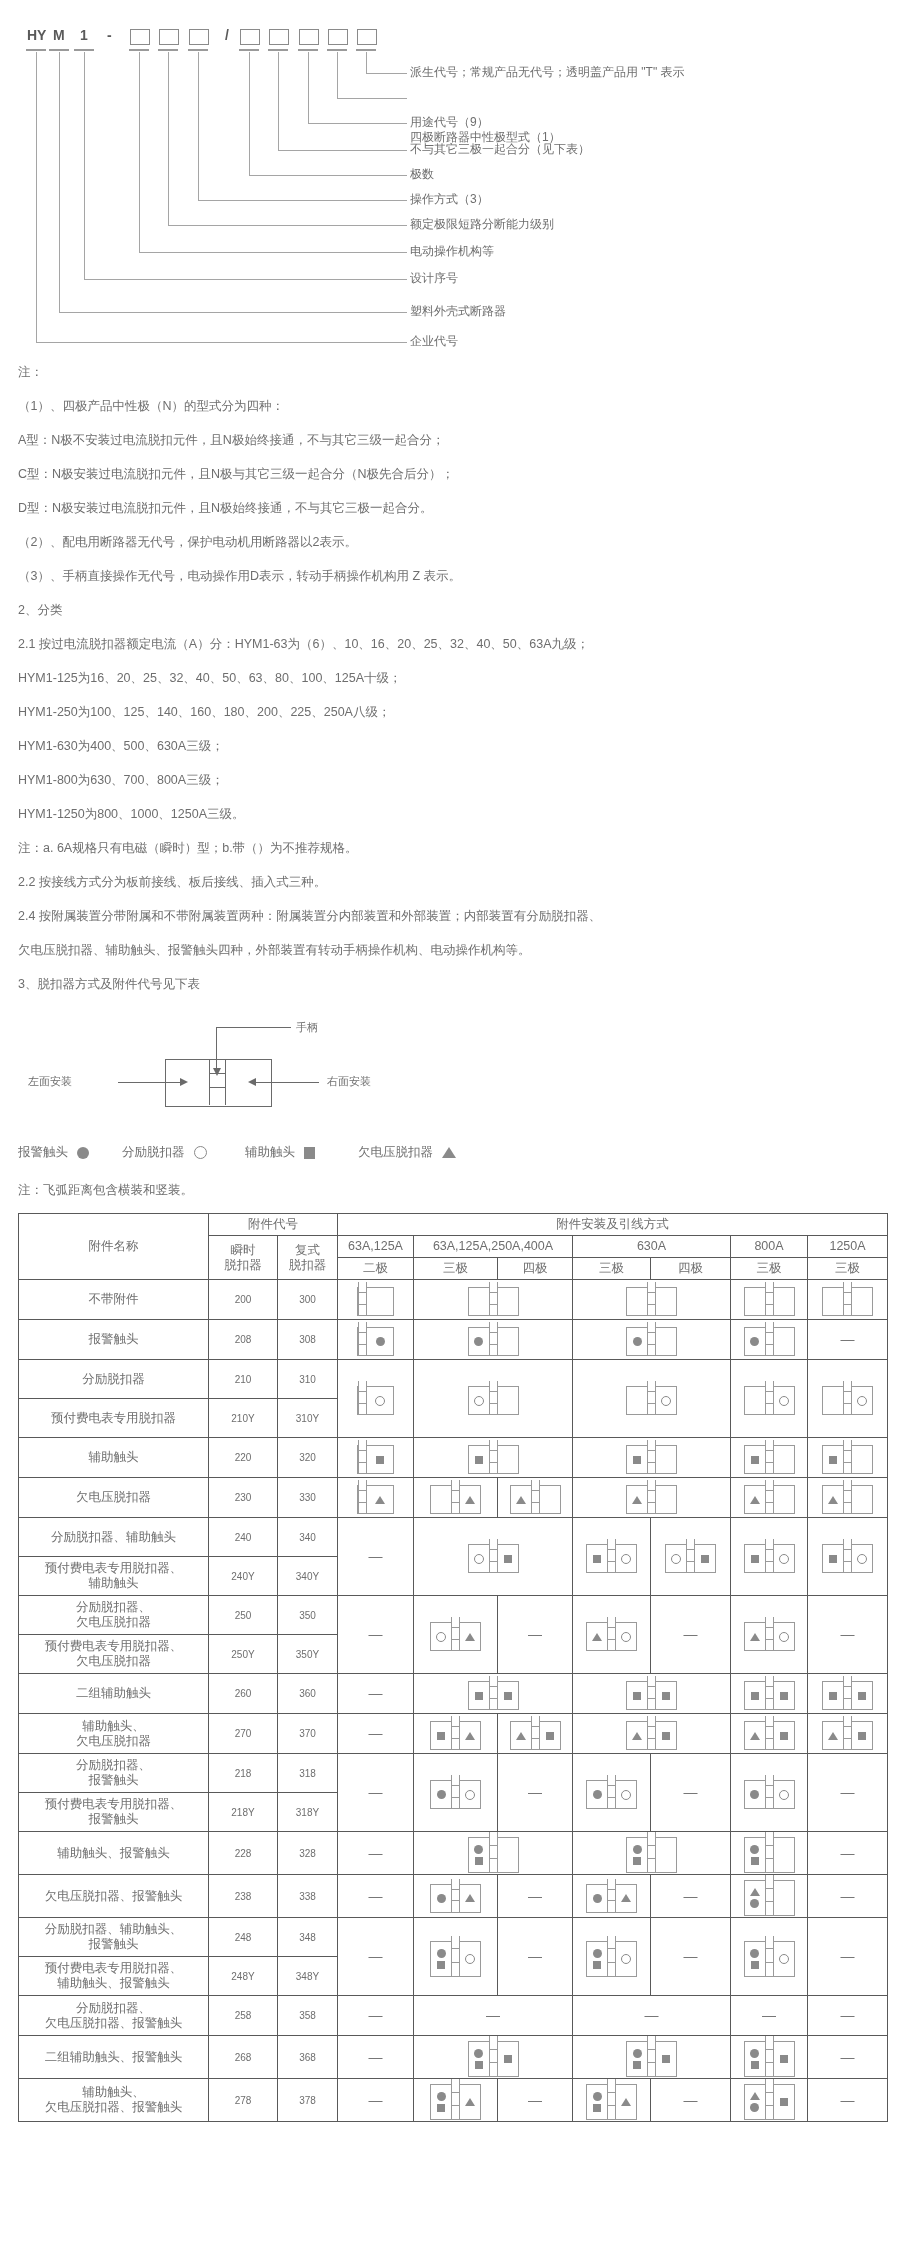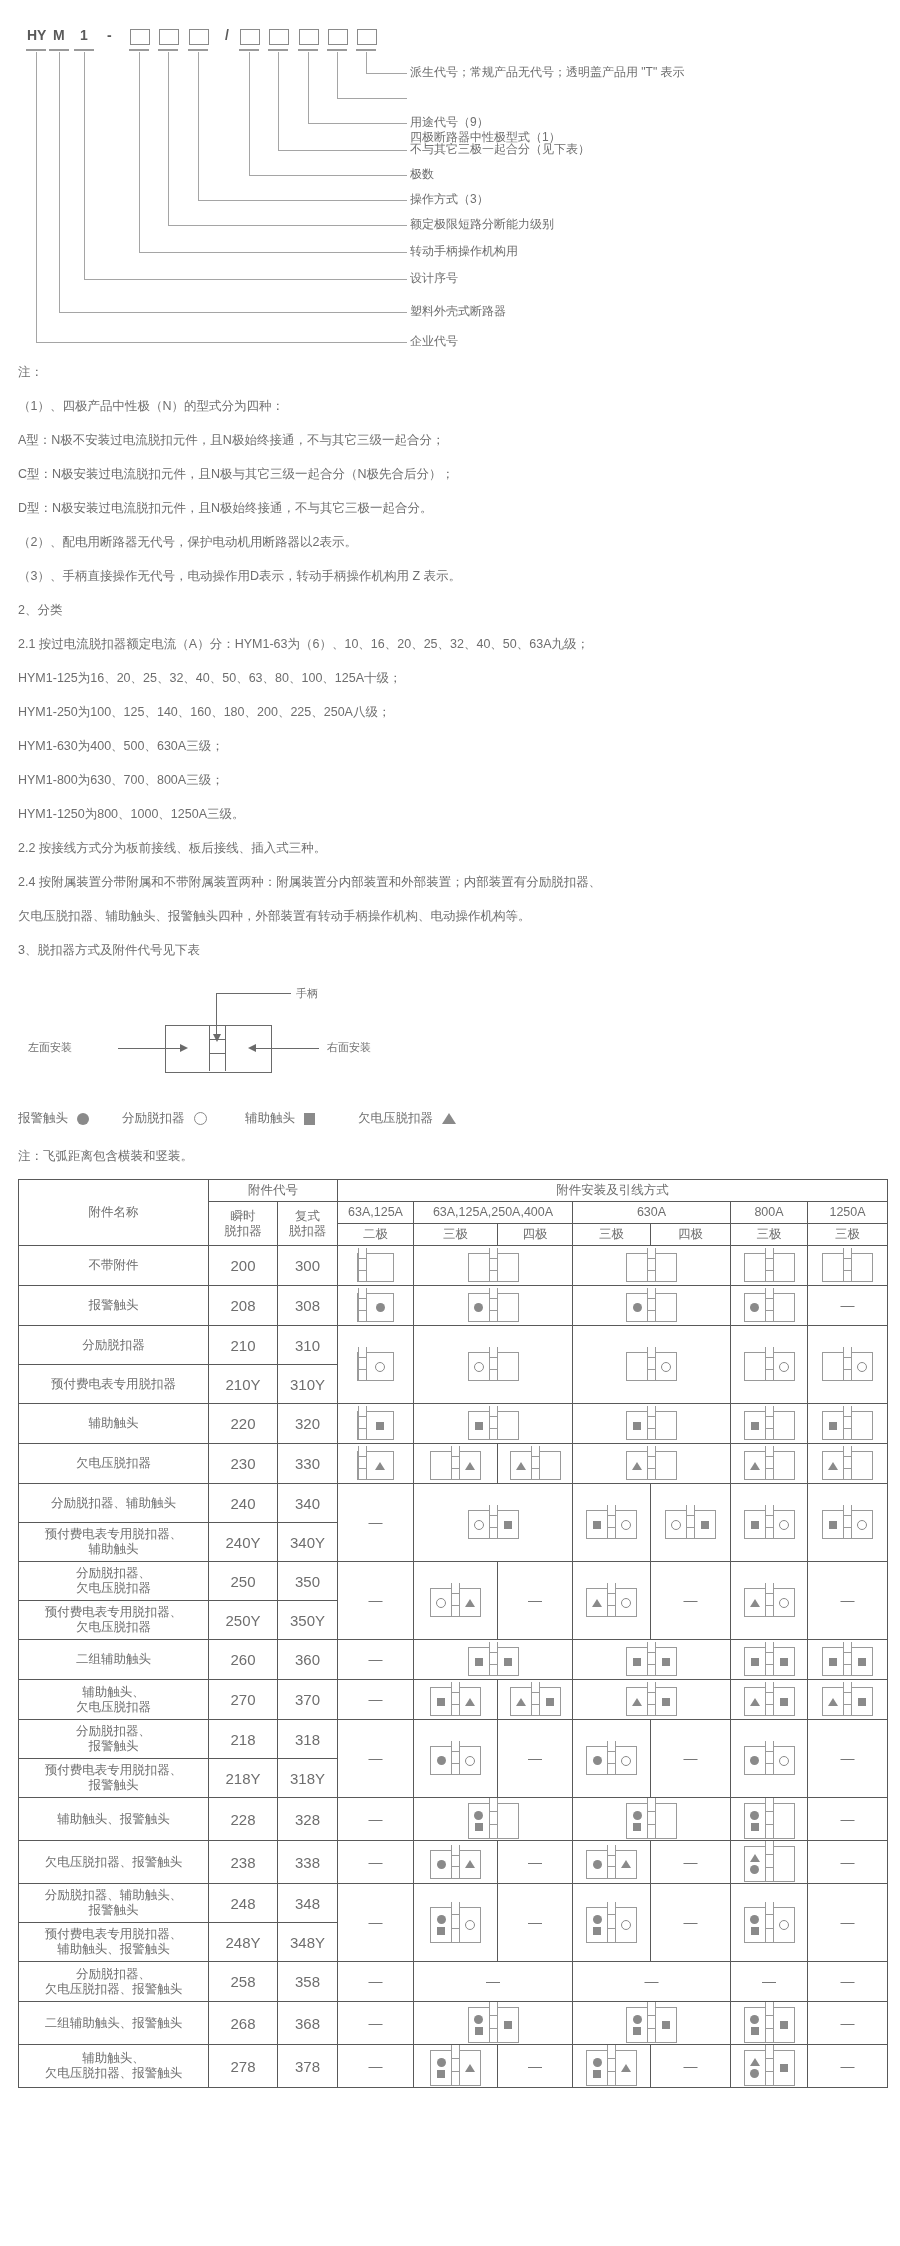--- a/index.html
+++ b/index.html
@@ -35,21 +35,21 @@
   .leg .s-dot{width:12px;height:12px;}
   .leg .s-ring{width:13px;height:13px;border-width:1.5px;}
   .leg .s-sq{width:11px;height:12px;}
   .leg .s-tri{border-left-width:7px;border-right-width:7px;border-bottom-width:11px;}
   .arcnote{margin:14px 0 14px 18px;font-size:12.5px;}
 
   
   table{border-collapse:collapse;table-layout:fixed;margin-left:18px;width:869px;}
   th,td{border:1px solid #595959;font-weight:normal;font-size:12.5px;color:#6e6e6e;text-align:center;vertical-align:middle;padding:1px 2px;line-height:15px;box-sizing:border-box;}
   thead tr{height:22px;}
-  td.codecell{font-size:15px;}
+  td.codecell{font-size:10px;}
   td.namecell{white-space:pre-line;}
   td.dash{font-size:14px;color:#777;}
 
   
   .bk{display:inline-flex;height:27px;border:1px solid #9a9a9a;background:#fff;vertical-align:middle;margin-top:4px;}
   .bk .pole{align-self:flex-start;margin-top:-6px;height:33px;width:7px;border-left:1px solid #9a9a9a;border-right:1px solid #9a9a9a;background:#fff;display:flex;flex-direction:column;box-sizing:content-box;}
   .bk .pole i{display:block;flex:1;border-bottom:1px solid #9a9a9a;}
   .bk .pole i:last-child{border-bottom:none;}
   .bk .half{width:20px;display:flex;flex-direction:column;align-items:center;justify-content:center;gap:3px;}
   .bk.p2 .half.r{width:26px;}
@@ -100,21 +100,21 @@
       <div class="mlabel" style="top: 115px;">用途代号（9）</div>
       <div class="conn" style="left: 278px; top: 52px; width: 128px; height: 98px;"></div>
       <div class="mlabel" style="top: 142px;">不与其它三极一起合分（见下表）</div>
       <div class="conn" style="left: 249px; top: 52px; width: 157px; height: 123px;"></div>
       <div class="mlabel" style="top: 167px;">极数</div>
       <div class="conn" style="left: 198px; top: 52px; width: 208px; height: 148px;"></div>
       <div class="mlabel" style="top: 192px;">操作方式（3）</div>
       <div class="conn" style="left: 168px; top: 52px; width: 238px; height: 173px;"></div>
       <div class="mlabel" style="top: 217px;">额定极限短路分断能力级别</div>
       <div class="conn" style="left: 139px; top: 52px; width: 267px; height: 200px;"></div>
-      <div class="mlabel" style="top: 244px;">转动手柄操作机构用</div>
+      <div class="mlabel" style="top: 244px;">电动操作机构等</div>
       <div class="conn" style="left: 84px; top: 52px; width: 322px; height: 227px;"></div>
       <div class="mlabel" style="top: 271px;">设计序号</div>
       <div class="conn" style="left: 59px; top: 52px; width: 347px; height: 260px;"></div>
       <div class="mlabel" style="top: 304px;">塑料外壳式断路器</div>
       <div class="conn" style="left: 36px; top: 52px; width: 370px; height: 290px;"></div>
       <div class="mlabel" style="top: 334px;">企业代号</div>
     </div>
 
   <div class="notes" id="notes">
       <p>注：</p>
@@ -124,20 +124,21 @@
       <p>D型：N极安装过电流脱扣元件，且N极始终接通，不与其它三极一起合分。</p>
       <p>（2）、配电用断路器无代号，保护电动机用断路器以2表示。</p>
       <p>（3）、手柄直接操作无代号，电动操作用D表示，转动手柄操作机构用 Z 表示。</p>
       <p>2、分类</p>
       <p>2.1 按过电流脱扣器额定电流（A）分：HYM1-63为（6）、10、16、20、25、32、40、50、63A九级；</p>
       <p>HYM1-125为16、20、25、32、40、50、63、80、100、125A十级；</p>
       <p>HYM1-250为100、125、140、160、180、200、225、250A八级；</p>
       <p>HYM1-630为400、500、630A三级；</p>
       <p>HYM1-800为630、700、800A三级；</p>
       <p>HYM1-1250为800、1000、1250A三级。</p>
+      <p>注：a. 6A规格只有电磁（瞬时）型；b.带（）为不推荐规格。</p>
       <p>2.2 按接线方式分为板前接线、板后接线、插入式三种。</p>
       <p>2.4 按附属装置分带附属和不带附属装置两种：附属装置分内部装置和外部装置；内部装置有分励脱扣器、</p>
       <p>欠电压脱扣器、辅助触头、报警触头四种，外部装置有转动手柄操作机构、电动操作机构等。</p>
       <p>3、脱扣器方式及附件代号见下表</p>
     </div>
 
   <div id="mount">
     <div class="txt" style="left:296px;top:8px;">手柄</div>
     <div class="melbow"></div>
     <div class="arr-d" style="left:213px;top:56px;"></div>

